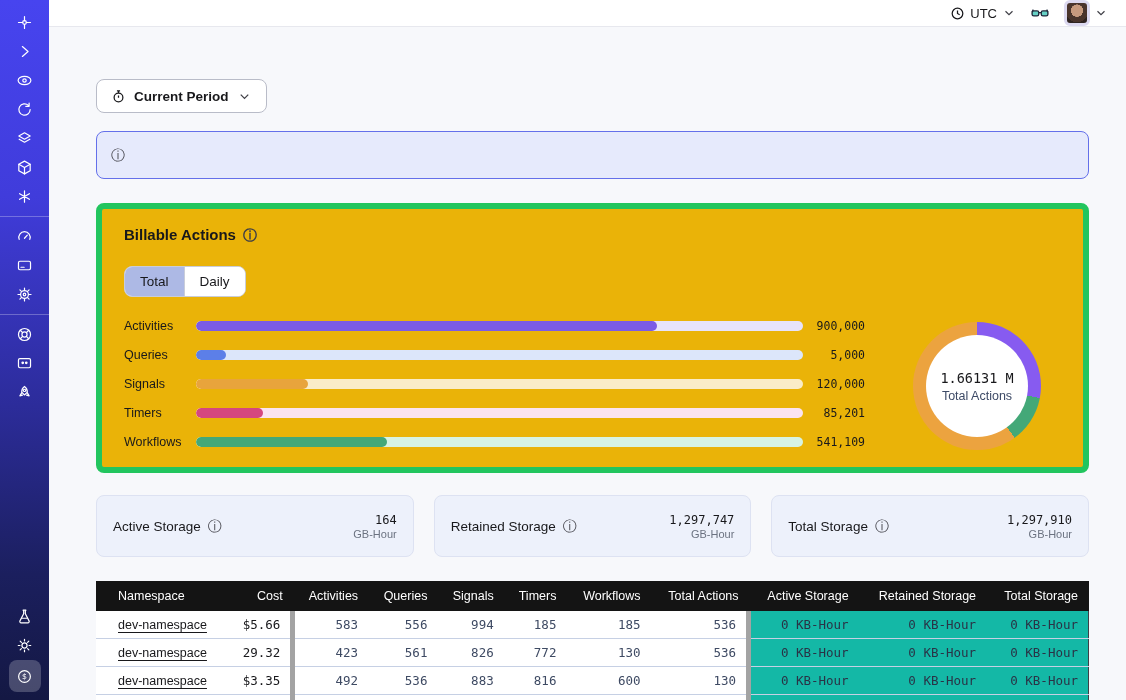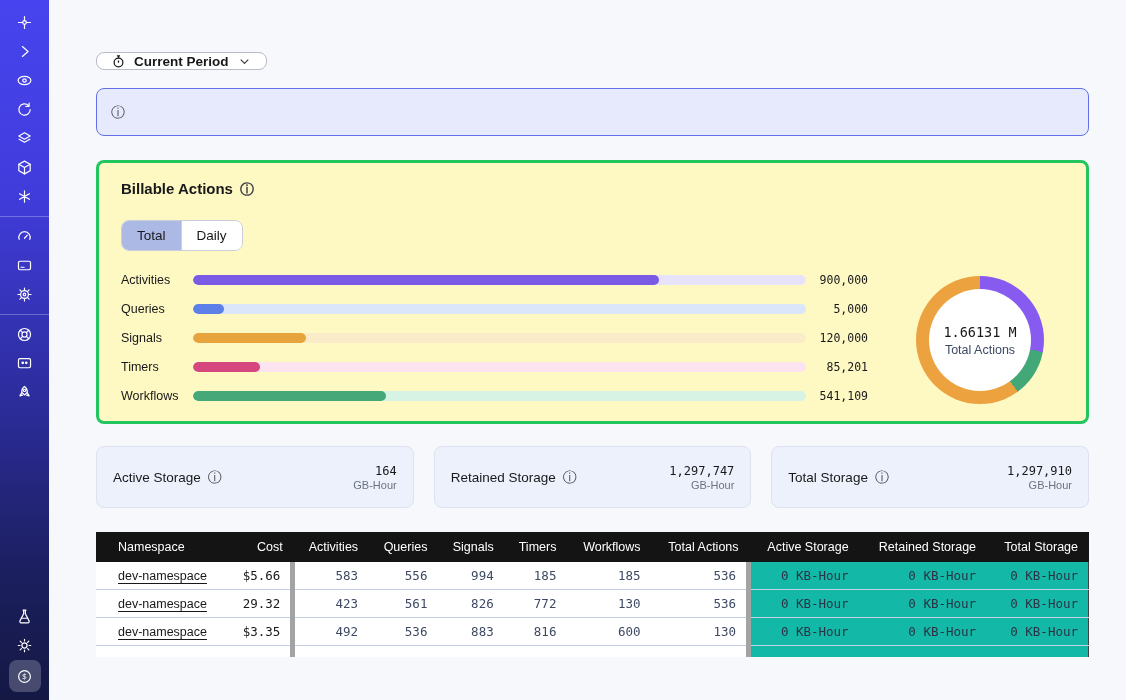--- a/index.html
+++ b/index.html
@@ -31,29 +31,29 @@
      border:3px solid #dcd9f0; box-shadow:0 0 0 1px #cfccе8; }
   .chev { color:#3f3f46; }
 
   .content { flex:1; padding:52px 37px 0 47px; }
 
   
   .page-head { display:flex; justify-content:space-between; align-items:flex-start; }
   .page-title { font-size:28px; font-weight:700; color:#121212; letter-spacing:-.3px; }
   .page-sub { font-size:11.5px; color:#3f3f46; margin-top:9px; }
   .period-btn { display:flex; align-items:center; gap:8px; background:#fff; border:1px solid #b9bcc8;
-    border-radius:8px; height:18px; padding:0 14px; font-size:13.5px; font-weight:600; color:#18181b; cursor:pointer; }
+    border-radius:8px; height:34px; padding:0 14px; font-size:13.5px; font-weight:600; color:#18181b; cursor:pointer; }
 
   
   .banner { margin-top:18px; height:48px; background:#e6eafc; border:1px solid #6470ea; border-radius:8px;
     display:flex; align-items:center; padding:0 14px; gap:8px; font-size:13px; color:#1f2430; }
   .info-i { font-size:14px; color:#3f3f46; line-height:1; }
 
   
-  .card { margin-top:24px; background:#fef9c3; border:3px solid #22c55e; border-radius:8px; padding:17px 22px 14px; }
+  .card { margin-top:24px; background:#eab308; border:6px solid #22c55e; border-radius:8px; padding:17px 22px 14px; }
   .card-title-row { display:flex; align-items:center; gap:7px; font-size:15px; font-weight:600; color:#18181b; }
   .seg { display:inline-flex; margin-top:23px; border:1px solid #c9cdd9; border-radius:8px; overflow:hidden; background:#fff; }
   .seg button { border:none; background:#fff; font-family:inherit; font-size:13.5px; color:#18181b;
     padding:7px 15px; cursor:pointer; }
   .seg button.on { background:#adb9e5; font-weight:500; }
   .seg button + button { border-left:1px solid #c9cdd9; }
 
   .chart-zone { display:flex; margin-top:22px; }
   .bars { flex:1; padding-right:28px; }
   .bar-row { display:flex; align-items:center; margin-bottom:15px; }
@@ -200,20 +200,45 @@
       <div class="side-item active">
         <svg width="17" height="17" viewBox="0 0 24 24" fill="none" stroke="currentColor" stroke-width="1.7" stroke-linecap="round" stroke-linejoin="round">
           <circle cx="12" cy="12" r="8.3"></circle>
           <text x="12" y="16" text-anchor="middle" font-size="11" fill="currentColor" stroke="none" font-family="DejaVu Sans,sans-serif">$</text>
         </svg>
       </div>
     </nav>
 
   <div class="main">
 
+    <header class="topbar">
+      <div class="tz">
+        <svg width="15" height="15" viewBox="0 0 24 24" fill="none" stroke="#18181b" stroke-width="2">
+            <circle cx="12" cy="12" r="8.5"></circle>
+            <path d="M12 7v5l3.5 2"></path>
+          </svg>
+        <span>UTC</span>
+        <svg class="chev" width="14" height="14" viewBox="0 0 24 24" fill="none" stroke="currentColor" stroke-width="2">
+            <polyline points="6 9 12 15 18 9"></polyline>
+          </svg>
+      </div>
+      <div class="glasses-btn">
+        <svg width="20" height="20" viewBox="0 0 24 24" fill="none" stroke="#1e293b" stroke-width="1.6">
+          <rect x="2.5" y="9.5" width="8" height="6" rx="2" fill="#14b8a6" fill-opacity="0.65"></rect>
+          <rect x="13.5" y="9.5" width="8" height="6" rx="2" fill="#14b8a6" fill-opacity="0.65"></rect>
+          <path d="M10.5 11.5h3M2.5 11l1.5-3M21.5 11l-1.5-3"></path>
+        </svg>
+      </div>
+      <div class="avatar-wrap">
+        <div class="avatar"></div>
+        <svg class="chev" width="14" height="14" viewBox="0 0 24 24" fill="none" stroke="currentColor" stroke-width="2">
+            <polyline points="6 9 12 15 18 9"></polyline>
+          </svg>
+      </div>
+    </header>
 
     <div class="content">
 
       <div class="page-head">
         <button class="period-btn">
           <svg width="15" height="15" viewBox="0 0 24 24" fill="none" stroke="#18181b" stroke-width="2">
               <circle cx="12" cy="13.5" r="7"></circle>
               <path d="M9.5 3h5M12 3v3.5M12 10.5v3.5"></path>
             </svg>
           <span>Current Period</span>

